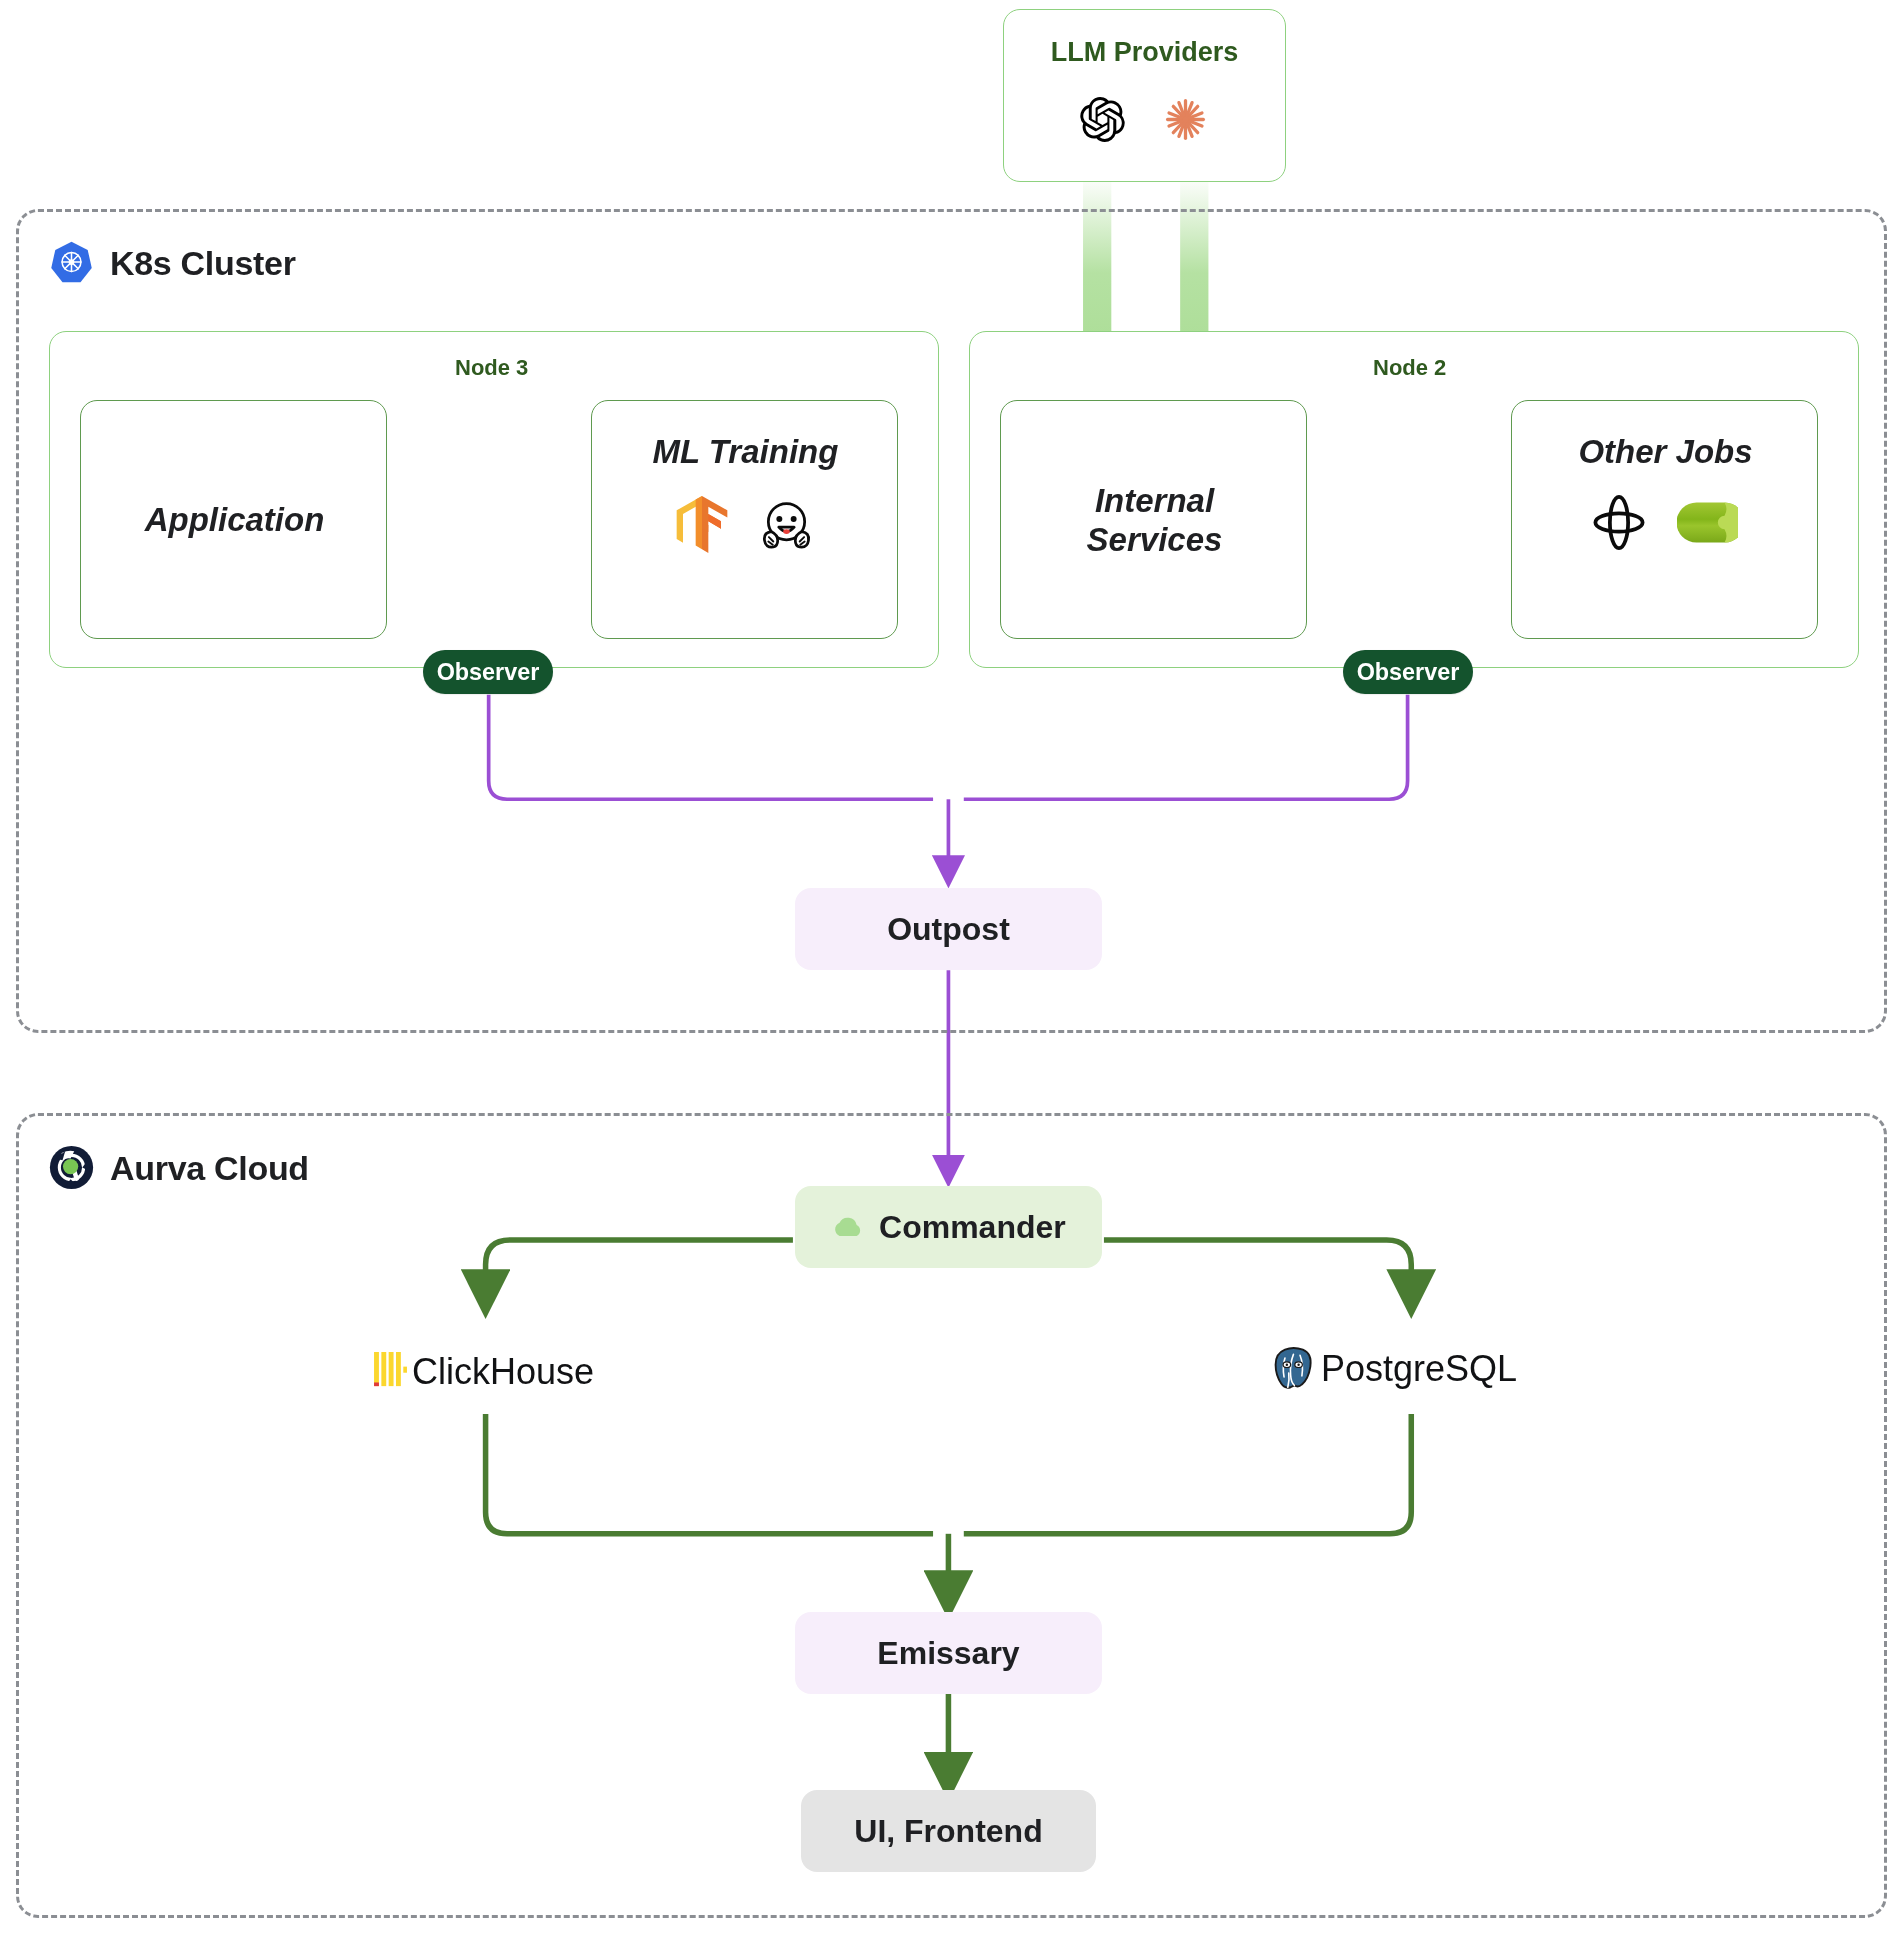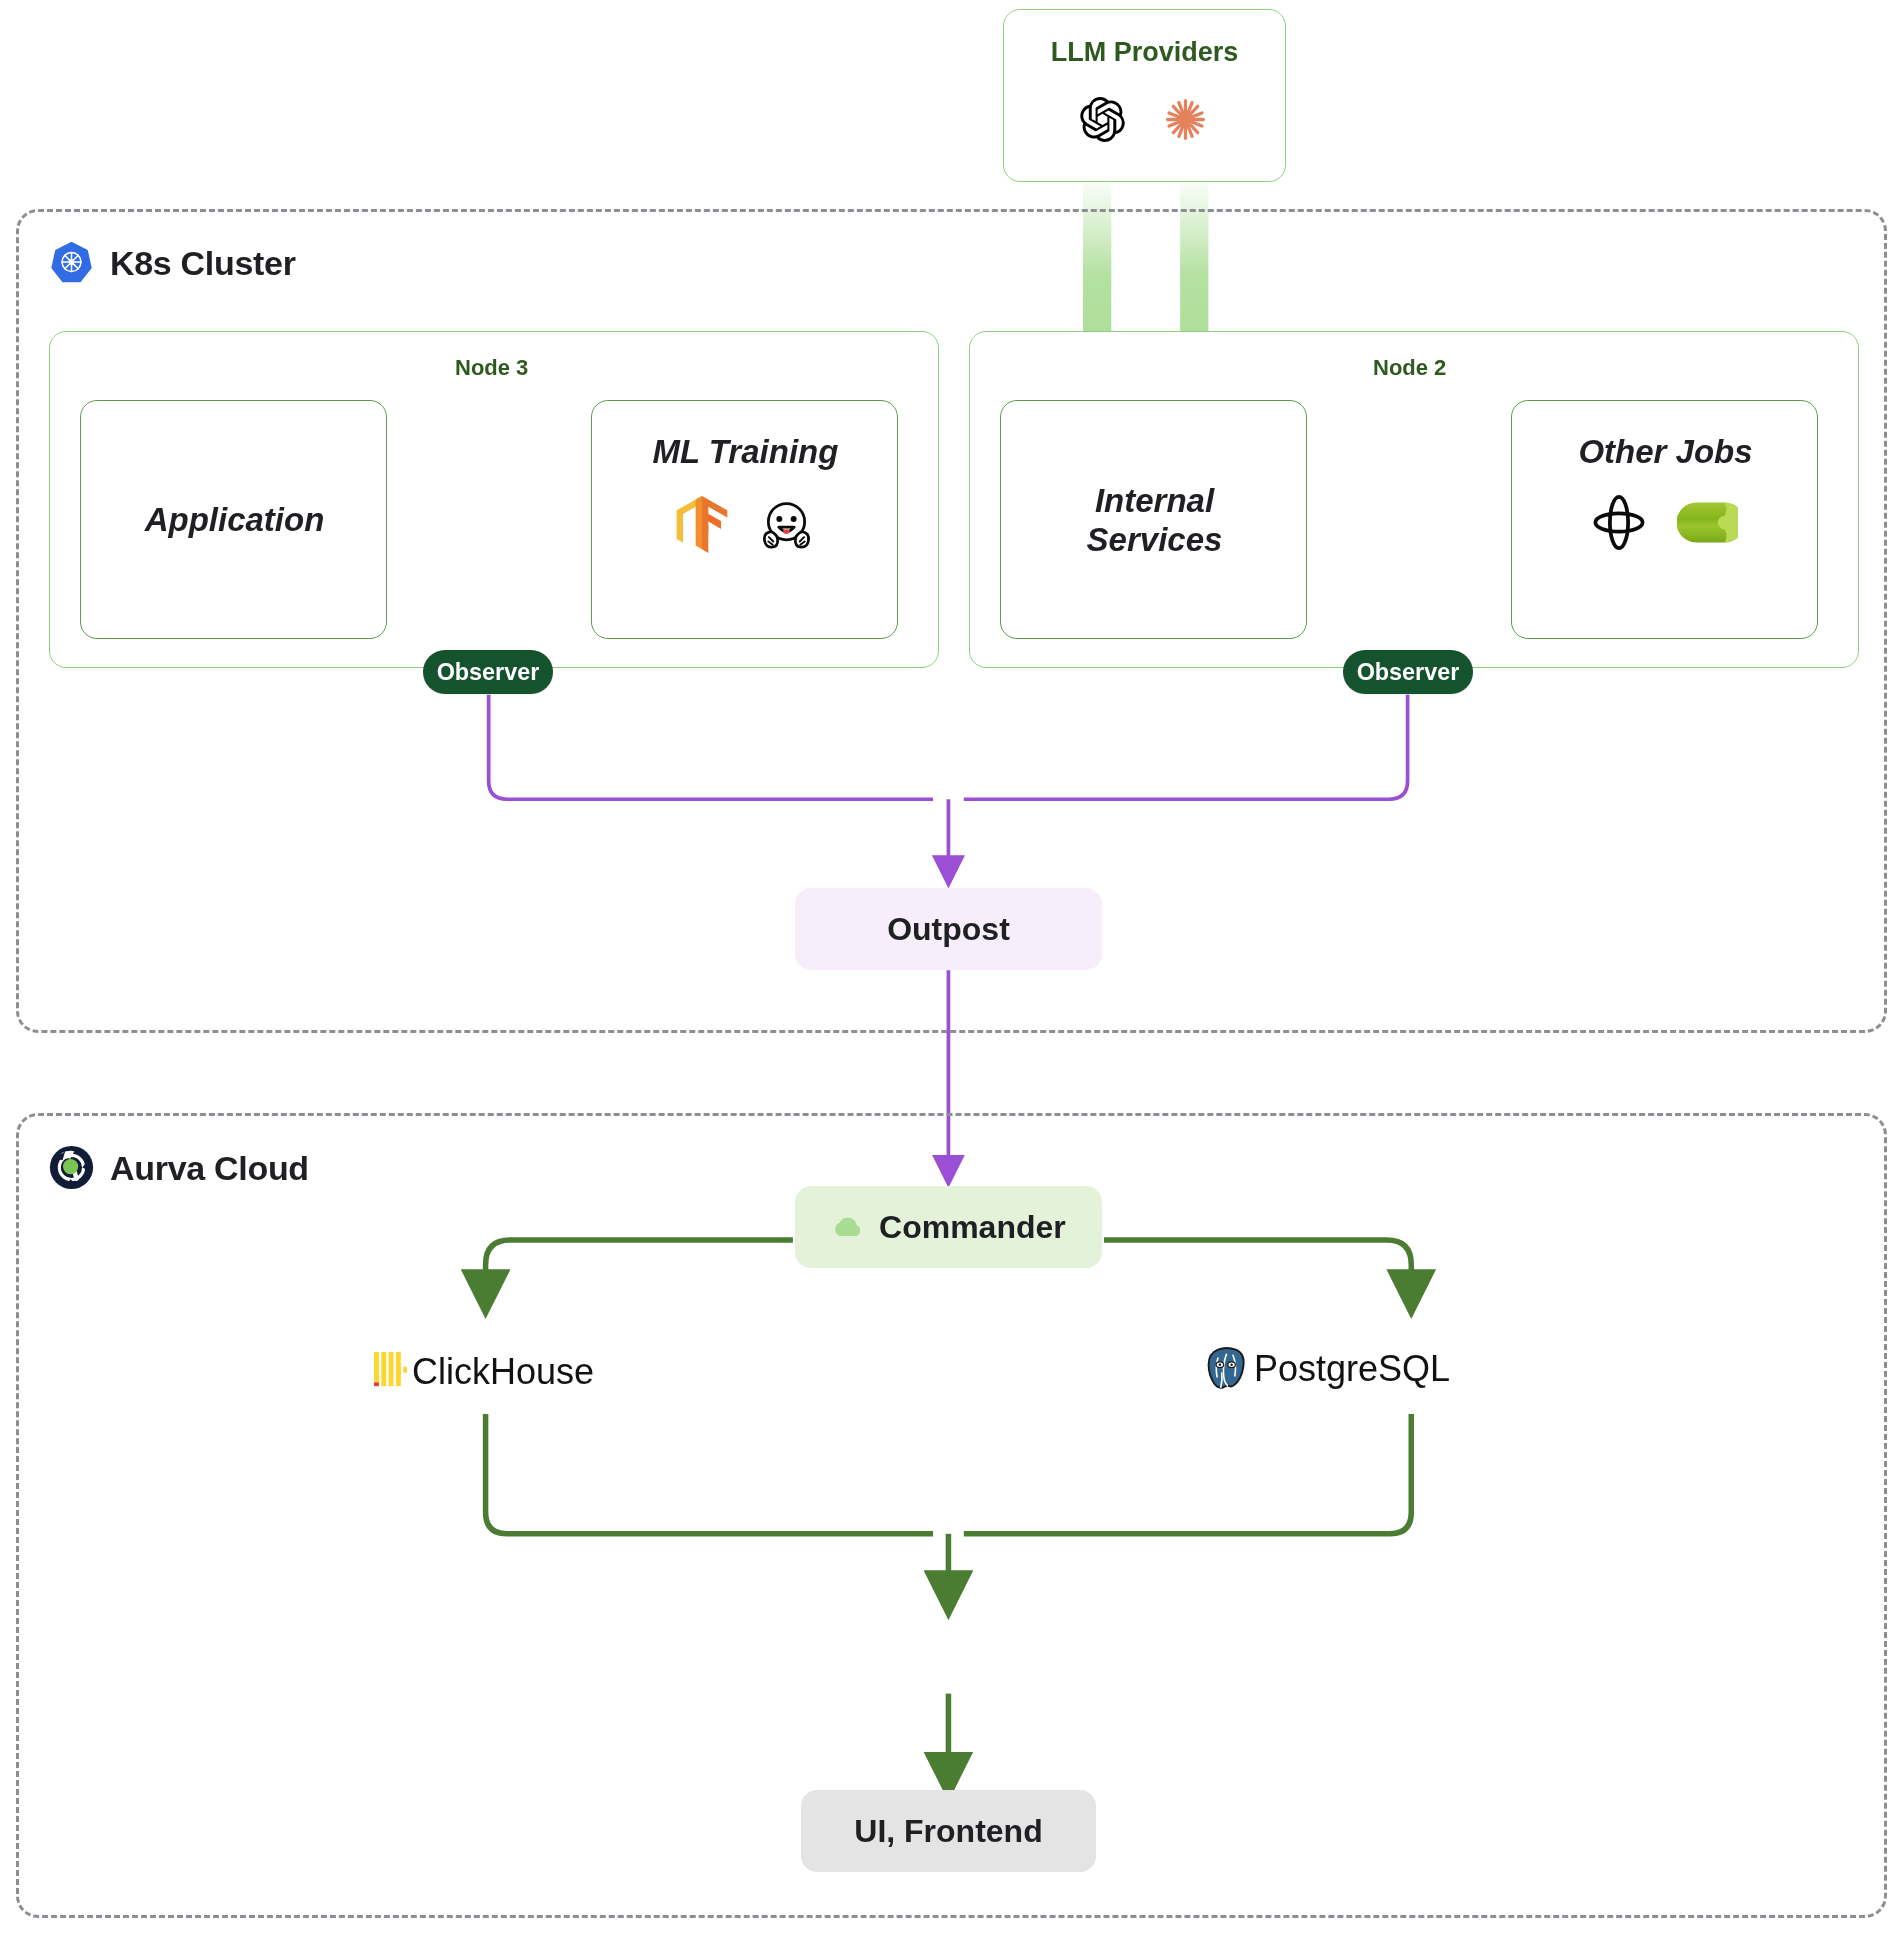--- a/index.html
+++ b/index.html
@@ -361,21 +361,21 @@
         <rect x="0" y="50" width="8" height="6" fill="#e03a3c"></rect>
         <rect x="12" y="0" width="8" height="56" fill="#fbd72e"></rect>
         <rect x="24" y="0" width="8" height="56" fill="#fbd72e"></rect>
         <rect x="36" y="0" width="8" height="56" fill="#fbd72e"></rect>
         <rect x="48" y="24" width="6" height="10" fill="#fbd72e"></rect>
       </svg>
     </span>
     <span class="db-text">ClickHouse</span>
   </div>
 
-  <div class="db-label" style="left:1202px; top:1344px;">
+  <div class="db-label" style="left:1269px; top:1344px;">
     <span>
       <svg width="47" height="47" viewBox="0 0 100 100">
         <g stroke="#ffffff" stroke-width="9" fill="none" stroke-linejoin="round">
           <path d="M72 12 Q92 20 88 48 Q84 74 70 86 Q62 94 54 88 L46 92 Q34 96 26 84
                    Q14 66 14 44 Q14 20 34 12 Q52 5 72 12 Z"></path>
         </g>
         <path d="M72 12 Q92 20 88 48 Q84 74 70 86 Q62 94 54 88 L46 92 Q34 96 26 84
                  Q14 66 14 44 Q14 20 34 12 Q52 5 72 12 Z" fill="#336791" stroke="#1a1a1a" stroke-width="4"></path>
         <g fill="none" stroke="#ffffff" stroke-width="3.4" stroke-linecap="round">
           <path d="M52 22 Q44 42 46 66 Q47 82 54 88"></path>
@@ -385,19 +385,22 @@
         </g>
         <ellipse cx="38" cy="44" rx="8" ry="6" fill="#ffffff" stroke="#1a1a1a" stroke-width="2.6"></ellipse>
         <ellipse cx="63" cy="44" rx="8" ry="6" fill="#ffffff" stroke="#1a1a1a" stroke-width="2.6"></ellipse>
         <circle cx="38" cy="44" r="2.6" fill="#1a1a1a"></circle>
         <circle cx="63" cy="44" r="2.6" fill="#1a1a1a"></circle>
       </svg>
     </span>
     <span class="db-text">PostgreSQL</span>
   </div>
 
+  <div class="pill" style="left:795px; top:1612px; width:307px; height:82px; background:#f7eefb;">
+    <span class="pill-text">Emissary</span>
+  </div>
 
   <div class="pill" style="left:801px; top:1790px; width:295px; height:82px; background:#e4e4e4;">
     <span class="pill-text">UI, Frontend</span>
   </div>
 
 </div>
 
 
 </body></html>

